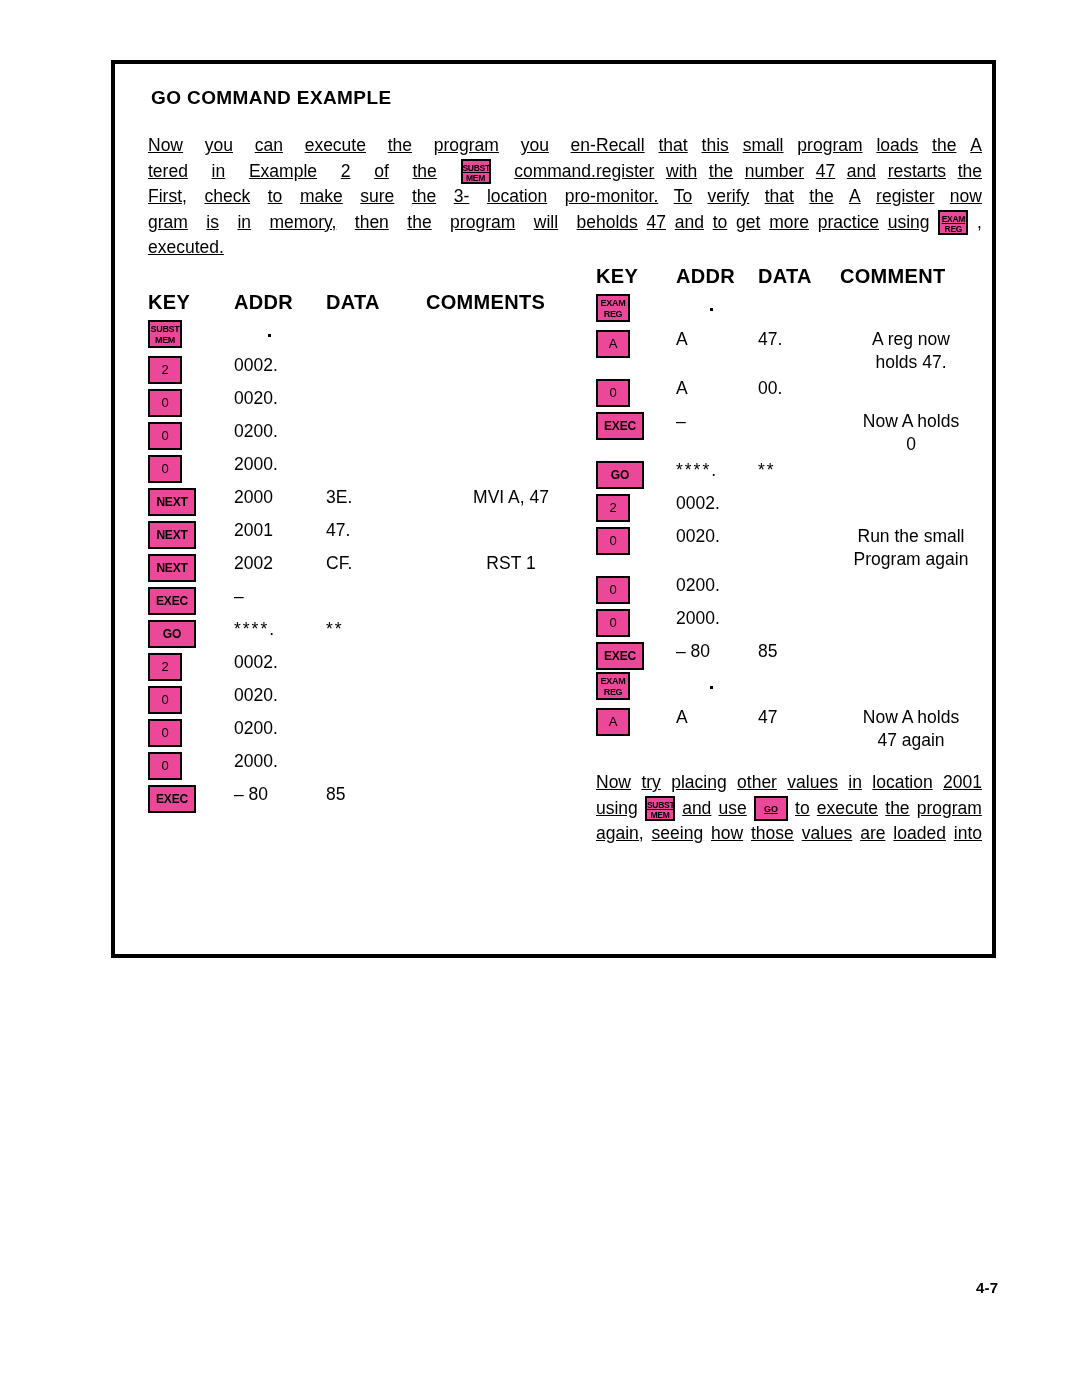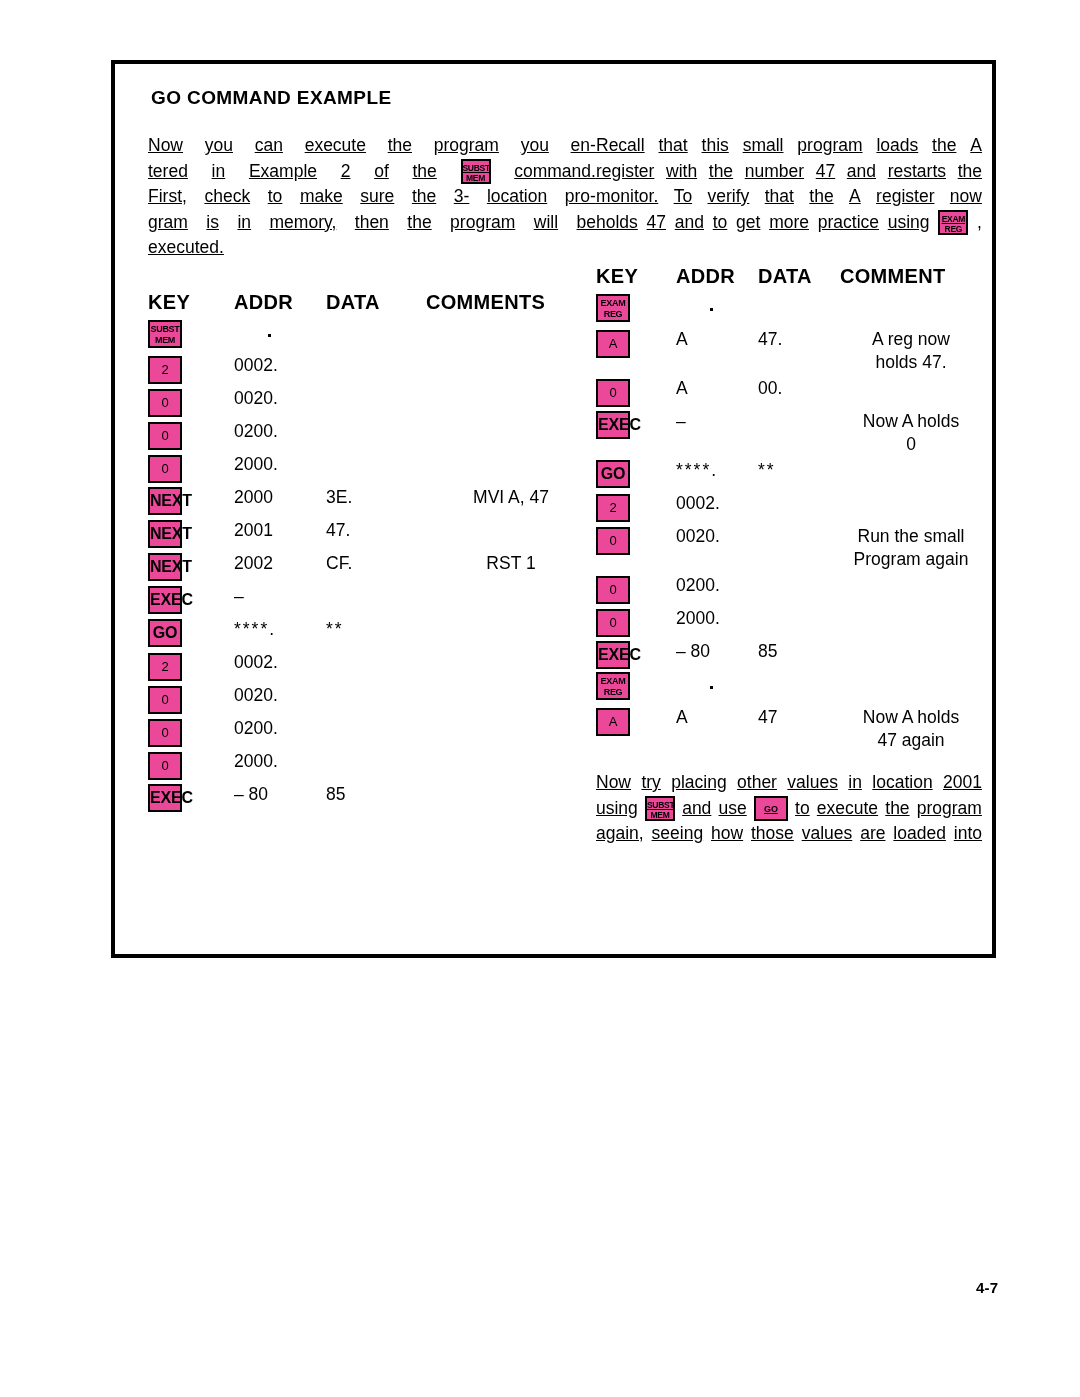--- a/index.html
+++ b/index.html
@@ -83,24 +83,24 @@
   
   .keycap.two {
     width: 34px;
     height: 28px;
     line-height: 11px;
     font-size: 9px;
     padding-top: 2px;
     letter-spacing: -0.3px;
   }
   .keycap.one {
-    width: 34px;
+    width: 48px;
     height: 28px;
     line-height: 24px;
-    font-size: 16px;
+    font-size: 12px;
     letter-spacing: -0.2px;
   }
   .keycap.digit {
     width: 34px;
     height: 28px;
     line-height: 24px;
     font-size: 13px;
     font-weight: normal;
   }
   .keycap .k1, .keycap .k2 { display: block; }

